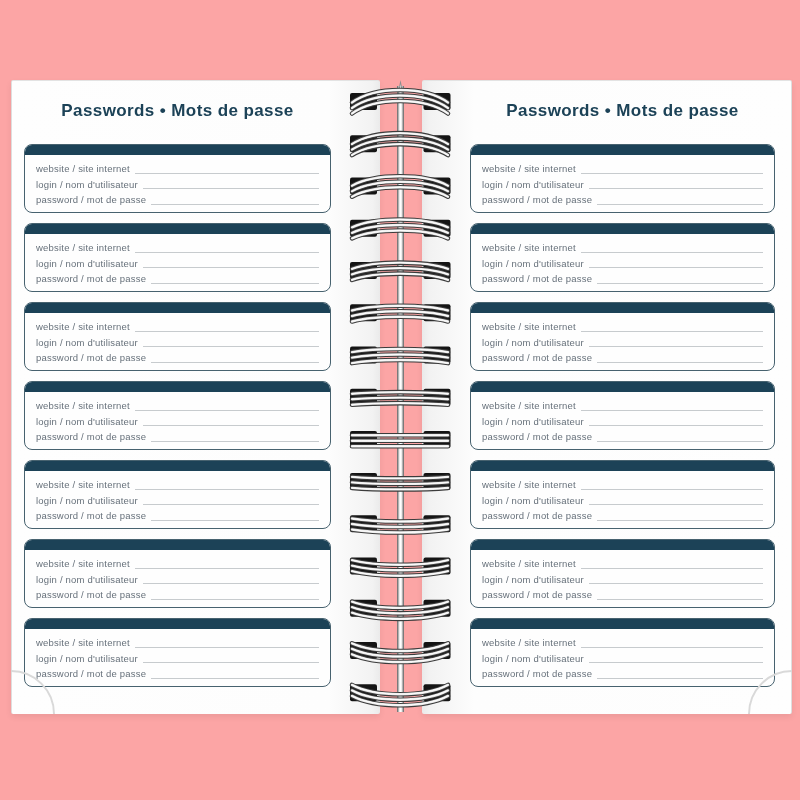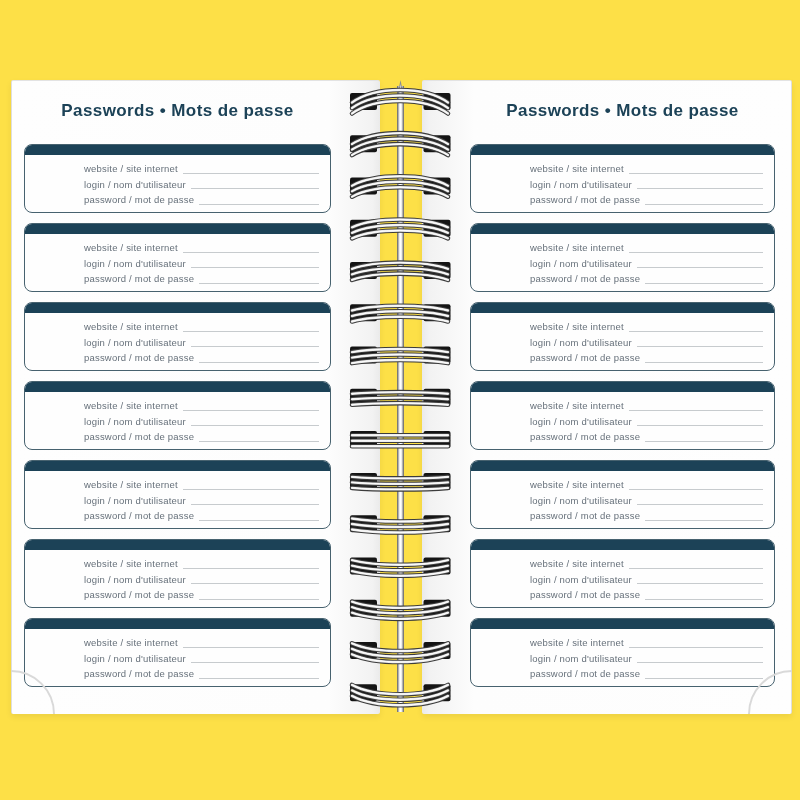--- a/index.html
+++ b/index.html
@@ -1,17 +1,17 @@
 <!DOCTYPE html>
 <html><head>
 <meta charset="utf-8">
 <style>
   html,body{margin:0;padding:0;background:#ffffff;}
   body{width:800px;height:800px;font-family:"Liberation Sans",sans-serif;}
-  .scene{position:relative;width:800px;height:800px;overflow:hidden;background:#fde047;}
+  .scene{position:relative;width:800px;height:800px;overflow:hidden;background:#fca5a5;}
 
   .page{position:absolute;top:80px;height:634px;box-sizing:border-box;
         border-top:1px solid #e3e3e3;border-radius:2px;
         box-shadow:0 3px 6px rgba(0,0,0,0.07);}
   .page.left{left:11px;width:369px;border-left:1px solid #dedede;
         background:linear-gradient(to right,#fefefe 0%,#fdfdfd 86%,#f2f2f2 98%,#eaeaea 100%);}
   .page.right{left:422px;width:370px;border-right:1px solid #dedede;
         background:linear-gradient(to left,#fefefe 0%,#fdfdfd 86%,#f2f2f2 98%,#eaeaea 100%);}
 
   .page-title{position:absolute;top:20px;font-size:17px;font-weight:700;
@@ -21,21 +21,21 @@
 
   .blocks{position:absolute;top:63px;}
   .page.left  .blocks{left:12px;width:307px;}
   .page.right .blocks{left:48px;width:305px;}
 
   .block{height:69px;margin-bottom:10px;box-sizing:border-box;
          border:1.5px solid #47626f;border-radius:8px;background:#fefefe;overflow:hidden;}
   .block-header{height:10px;background:#1c4257;}
   .rows{padding:6px 11px 0 11px;}
   .row{display:flex;align-items:flex-end;height:15.5px;}
-  .lbl{font-size:9.5px;color:#66707a;letter-spacing:.2px;line-height:15.5px;white-space:nowrap;margin-left:48px;}
+  .lbl{font-size:9.5px;color:#66707a;letter-spacing:.2px;line-height:15.5px;white-space:nowrap;}
   .line{flex:1;border-bottom:1px solid #c7cbce;margin:0 0 3px 5px;}
 
   .overlay{position:absolute;left:0;top:0;width:800px;height:800px;pointer-events:none;}
 </style>
 </head>
 <body>
 
 <div class="scene">
 
   <div class="page left">

